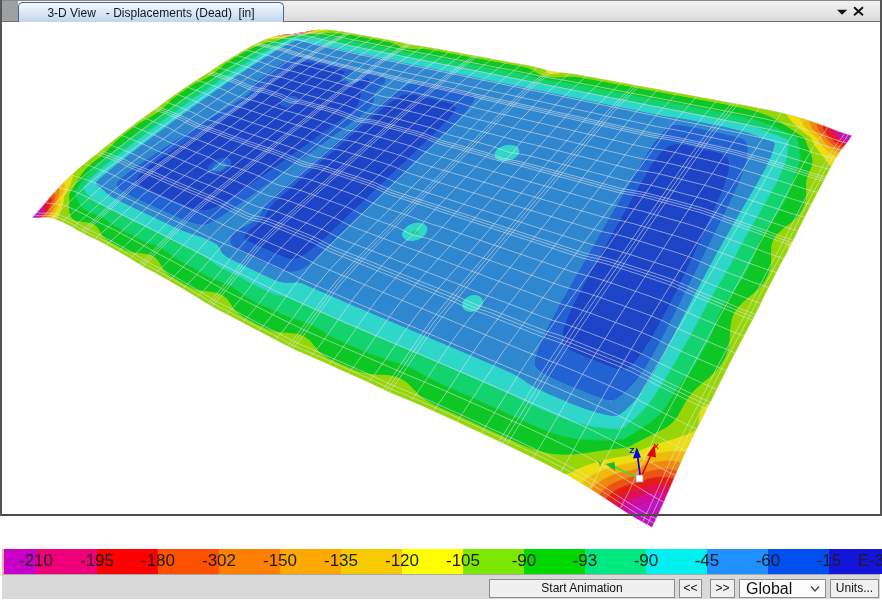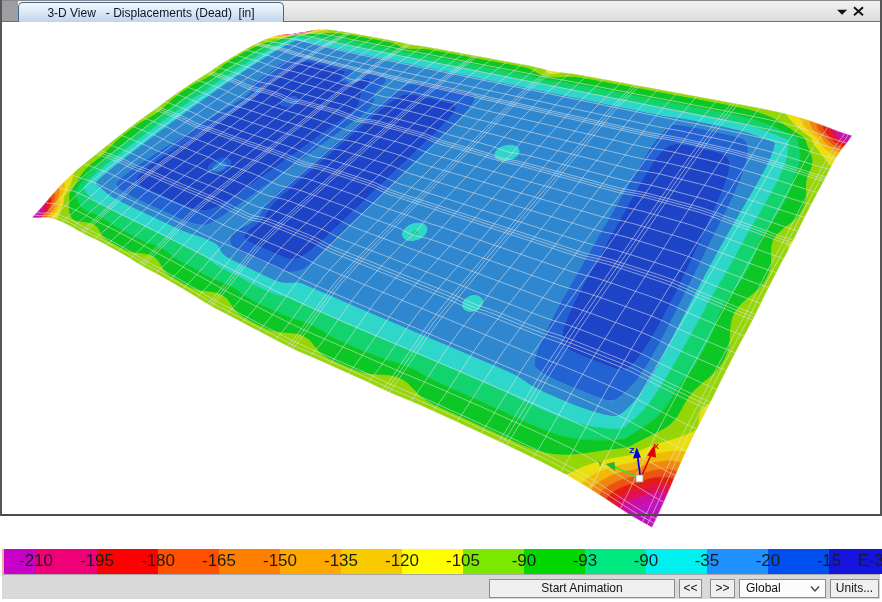--- a/index.html
+++ b/index.html
@@ -5,21 +5,21 @@
 .frame { position:relative; width:882px; height:516px; background:#fff; border-left:2px solid #555; border-right:2px solid #555; }
 .tabbar { position:absolute; left:0; top:0; width:100%; height:22px; background:linear-gradient(#f2f2f2,#dcdcdc); border-top:1px solid #8a8a8a; border-bottom:1px solid #6e6e6e; }
 .tab { position:absolute; left:16px; top:1px; width:266px; height:21px; background:linear-gradient(#f4f8fc 0%,#dde8f4 45%,#bdd3ea 100%); border:1px solid #46688e; border-bottom:none; border-radius:5px 5px 0 0; text-align:center; font-size:12px; color:#0d1626; line-height:20px; }
 .tabbar::before { content:""; position:absolute; left:0; top:0; width:16px; height:100%; background:#9d9fa2; }
 .view { position:absolute; left:0; top:22px; width:878px; height:527px; background:#fff; overflow:hidden; }
 .legend { position:absolute; left:0; top:549px; width:878px; height:25px; background:#fca5a5; }
 .leglab { position:absolute; top:2px; width:60px; text-align:center; font-size:17px; color:#1c1c1c; }
 .status { position:absolute; left:0; top:574px; width:878px; height:25px; background:#d9d9d9; border-top:1px solid #a8a8a8;padding-left:12px; }
 .frame::after { content:""; position:absolute; left:0; bottom:0; width:100%; height:2px; background:#4c4c4c; }
 .btn { position:absolute; top:4px; height:19px; background:#f0f0f0; border:1px solid #8c8c8c; font-size:12px; color:#111; text-align:center; line-height:17px; }
-.combo { position:absolute; top:4px; height:19px; background:#fcfcfc; border:1px solid #8c8c8c; font-size:12px; color:#111; line-height:17px; padding-left:6px; }
+.combo { position:absolute; top:4px; height:19px; background:#fcfcfc; border:1px solid #8c8c8c; font-size:16px; color:#111; line-height:17px; padding-left:6px; }
 </style></head>
 <body>
 <div class="frame">
   <div class="tabbar">
     <div class="tab">3-D View&nbsp;&nbsp; - Displacements (Dead)&nbsp; [in]</div>
     <svg style="position:absolute;right:6px;top:0;" width="60" height="22" viewBox="822 0 60 22">
         <polygon points="845,8.7 855.2,8.7 850.1,13.8" fill="#111"></polygon>
         <path d="M862 6.2 L871 14.2 M871 6.2 L862 14.2" stroke="#111" stroke-width="1.9" fill="none"></path>
       </svg>
   </div>
@@ -159,30 +159,30 @@
       <div style="position:absolute;left:461px;top:0;width:61px;height:25px;background:#7ce800"></div>
       <div style="position:absolute;left:522px;top:0;width:61px;height:25px;background:#00d800"></div>
       <div style="position:absolute;left:583px;top:0;width:61px;height:25px;background:#00e880"></div>
       <div style="position:absolute;left:644px;top:0;width:61px;height:25px;background:#00f0f0"></div>
       <div style="position:absolute;left:705px;top:0;width:61px;height:25px;background:#2090ff"></div>
       <div style="position:absolute;left:766px;top:0;width:61px;height:25px;background:#0050f0"></div>
       <div style="position:absolute;left:827px;top:0;width:53px;height:25px;background:#1414dc"></div>
       <div class="leglab" style="left:4px;">-210</div>
       <div class="leglab" style="left:65px;">-195</div>
       <div class="leglab" style="left:126px;">-180</div>
-      <div class="leglab" style="left:187px;">-165</div>
+      <div class="leglab" style="left:187px;">-302</div>
       <div class="leglab" style="left:248px;">-150</div>
       <div class="leglab" style="left:309px;">-135</div>
       <div class="leglab" style="left:370px;">-120</div>
       <div class="leglab" style="left:431px;">-105</div>
       <div class="leglab" style="left:492px;">-90</div>
       <div class="leglab" style="left:553px;">-93</div>
       <div class="leglab" style="left:614px;">-90</div>
-      <div class="leglab" style="left:675px;">-35</div>
-      <div class="leglab" style="left:736px;">-20</div>
+      <div class="leglab" style="left:675px;">-45</div>
+      <div class="leglab" style="left:736px;">-60</div>
       <div class="leglab" style="left:797px;">-15</div>
       <div class="leglab" style="left:839px;">E-3</div>
     </div>
   <div class="status">
     <div class="btn" style="left:487px;width:186px;">Start Animation</div>
     <div class="btn" style="left:677px;width:23px;">&lt;&lt;</div>
     <div class="btn" style="left:708px;width:25px;">&gt;&gt;</div>
     <div class="combo" style="left:737px;width:87px;">Global<svg style="position:absolute;right:5px;top:5px;" width="10" height="8" viewBox="0 0 10 8">
           <path d="M1 1.5 L5 6 L9 1.5" stroke="#444" stroke-width="1.4" fill="none"></path>
         </svg></div>

